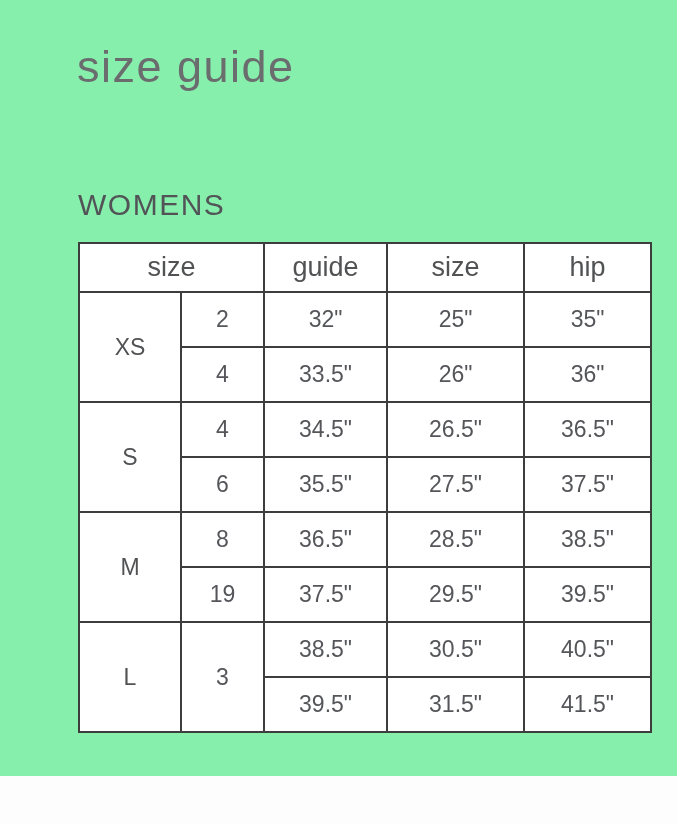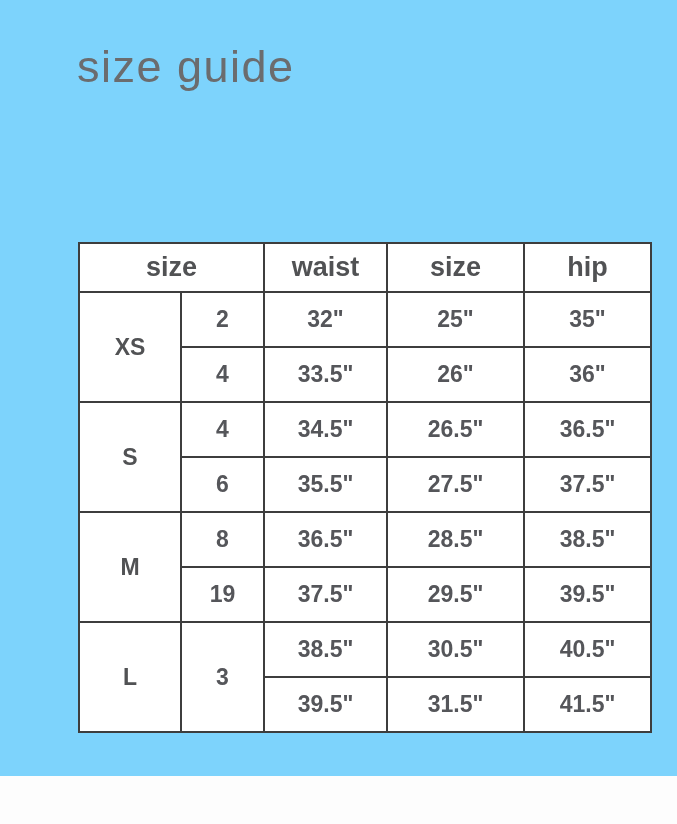--- a/index.html
+++ b/index.html
@@ -5,21 +5,21 @@
   html, body {
     margin: 0;
     padding: 0;
     background: #fdfdfd;
     font-family: "Liberation Sans", sans-serif;
   }
   .page {
     position: relative;
     width: 677px;
     height: 776px;
-    background: #7dd3fc;
+    background: #86efac;
     overflow: hidden;
   }
   .page-title {
     position: absolute;
     left: 77px;
     top: 42px;
     font-size: 45px;
     line-height: 1.1;
     letter-spacing: 1.5px;
     color: #6b6c6e;
@@ -44,21 +44,21 @@
     table-layout: fixed;
     color: #55565a;
   }
   table.size-table th,
   table.size-table td {
     border: 2px solid #3d3d3d;
     text-align: center;
     vertical-align: middle;
     padding: 0;
     background: #ffffff;
-    font-weight: 700;
+    font-weight: 400;
   }
   table.size-table th {
     height: 47px;
     font-size: 27px;
     color: #515254;
   }
   table.size-table td {
     height: 53px;
     font-size: 23px;
   }
@@ -71,33 +71,34 @@
     font-size: 24px;
   }
 </style>
 </head>
 <body>
 
 <div class="page">
 
   <div class="page-title">size guide</div>
 
+  <div class="section-heading">WOMENS</div>
 
   <table class="size-table">
     <colgroup>
       <col style="width:102px">
       <col style="width:83px">
       <col style="width:123px">
       <col style="width:137px">
       <col style="width:127px">
     </colgroup>
     <thead>
       <tr>
         <th colspan="2">size</th>
-        <th>waist</th>
+        <th>guide</th>
         <th>size</th>
         <th>hip</th>
       </tr>
     </thead>
     <tbody>
 
       <tr>
         <td rowspan="2" class="size-label-cell">XS</td>
         <td class="size-num-cell">2</td>
         <td>32"</td>

